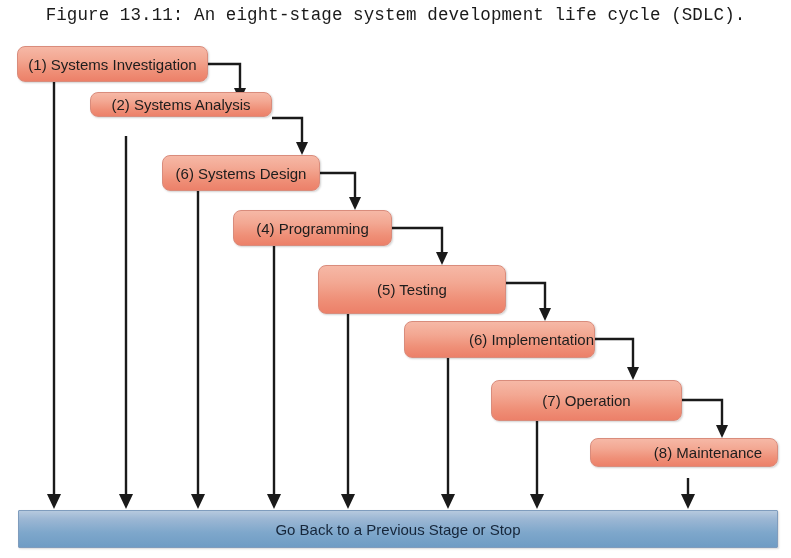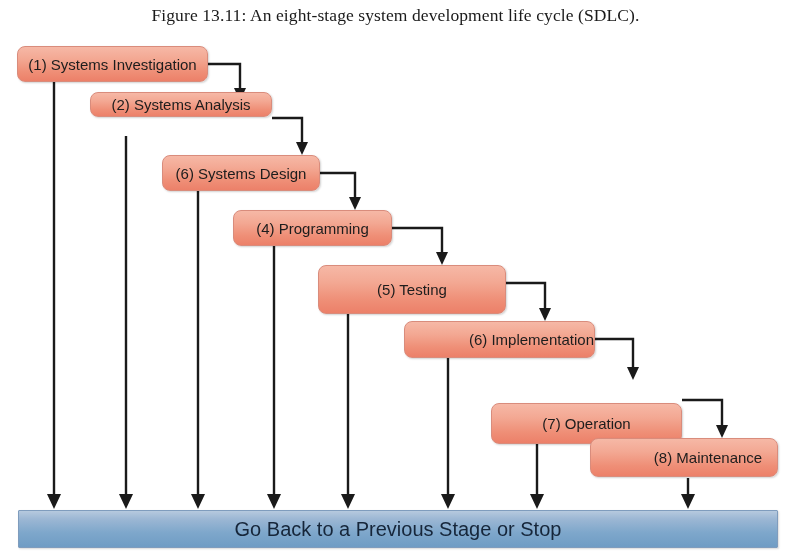--- a/index.html
+++ b/index.html
@@ -22,21 +22,21 @@
     height: 558px;
   }
 
   
   .figure-title {
     position: absolute;
     left: 0;
     top: 5px;
     width: 791px;
     text-align: center;
-    font-family: Liberation Serif, serif;
+    font-family: Liberation Mono, monospace;
     font-size: 17.5px;
     color: #1a1a1a;
     letter-spacing: 0.1px;
     white-space: nowrap;
   }
 
   
   .stage-box {
     position: absolute;
     box-sizing: border-box;
@@ -58,21 +58,21 @@
     position: absolute;
     box-sizing: border-box;
     border: 1px solid #7f9cbd;
     border-radius: 1px;
     background: linear-gradient(to bottom, #b6c9de 0%, #9cb7d4 22%, #7ea7cb 60%, #6f9cc4 100%);
     box-shadow: 1px 1px 2px rgba(0,0,0,0.15);
     display: flex;
     align-items: center;
     justify-content: center;
     color: #16263a;
-    font-size: 20px;
+    font-size: 15px;
     font-family: "Liberation Sans", sans-serif;
     white-space: nowrap;
   }
 
   
   #connectors {
     position: absolute;
     left: 0; top: 0;
     width: 791px;
     height: 558px;
@@ -170,24 +170,24 @@
   </div>
   <div class="stage-box" style="left: 233px; top: 210px; width: 159px; height: 36px; text-align: center;">
     <span>(4) Programming</span>
   </div>
   <div class="stage-box" style="left: 318px; top: 265px; width: 188px; height: 49px;">
     <span>(5) Testing</span>
   </div>
   <div class="stage-box" style="left: 404px; top: 321px; width: 191px; height: 37px; justify-content: flex-end;">
     <span>(6) Implementation</span>
   </div>
-  <div class="stage-box" style="left: 491px; top: 380px; width: 191px; height: 41px; margin-top: 23px;">
+  <div class="stage-box" style="left: 491px; top: 380px; width: 191px; height: 41px;">
     <span>(7) Operation</span>
   </div>
-  <div class="stage-box" style="left: 590px; top: 438px; width: 188px; height: 39px; padding-left: 48px;">
+  <div class="stage-box" style="left: 590px; top: 438px; width: 188px; height: 29px; padding-left: 48px;">
     <span>(8) Maintenance</span>
   </div>
 
   <div class="return-bar" style="left: 18px; top: 510px; width: 760px; height: 38px;">
     <span>Go Back to a Previous Stage or Stop</span>
   </div>
 
 </div>
 
 </body></html>

